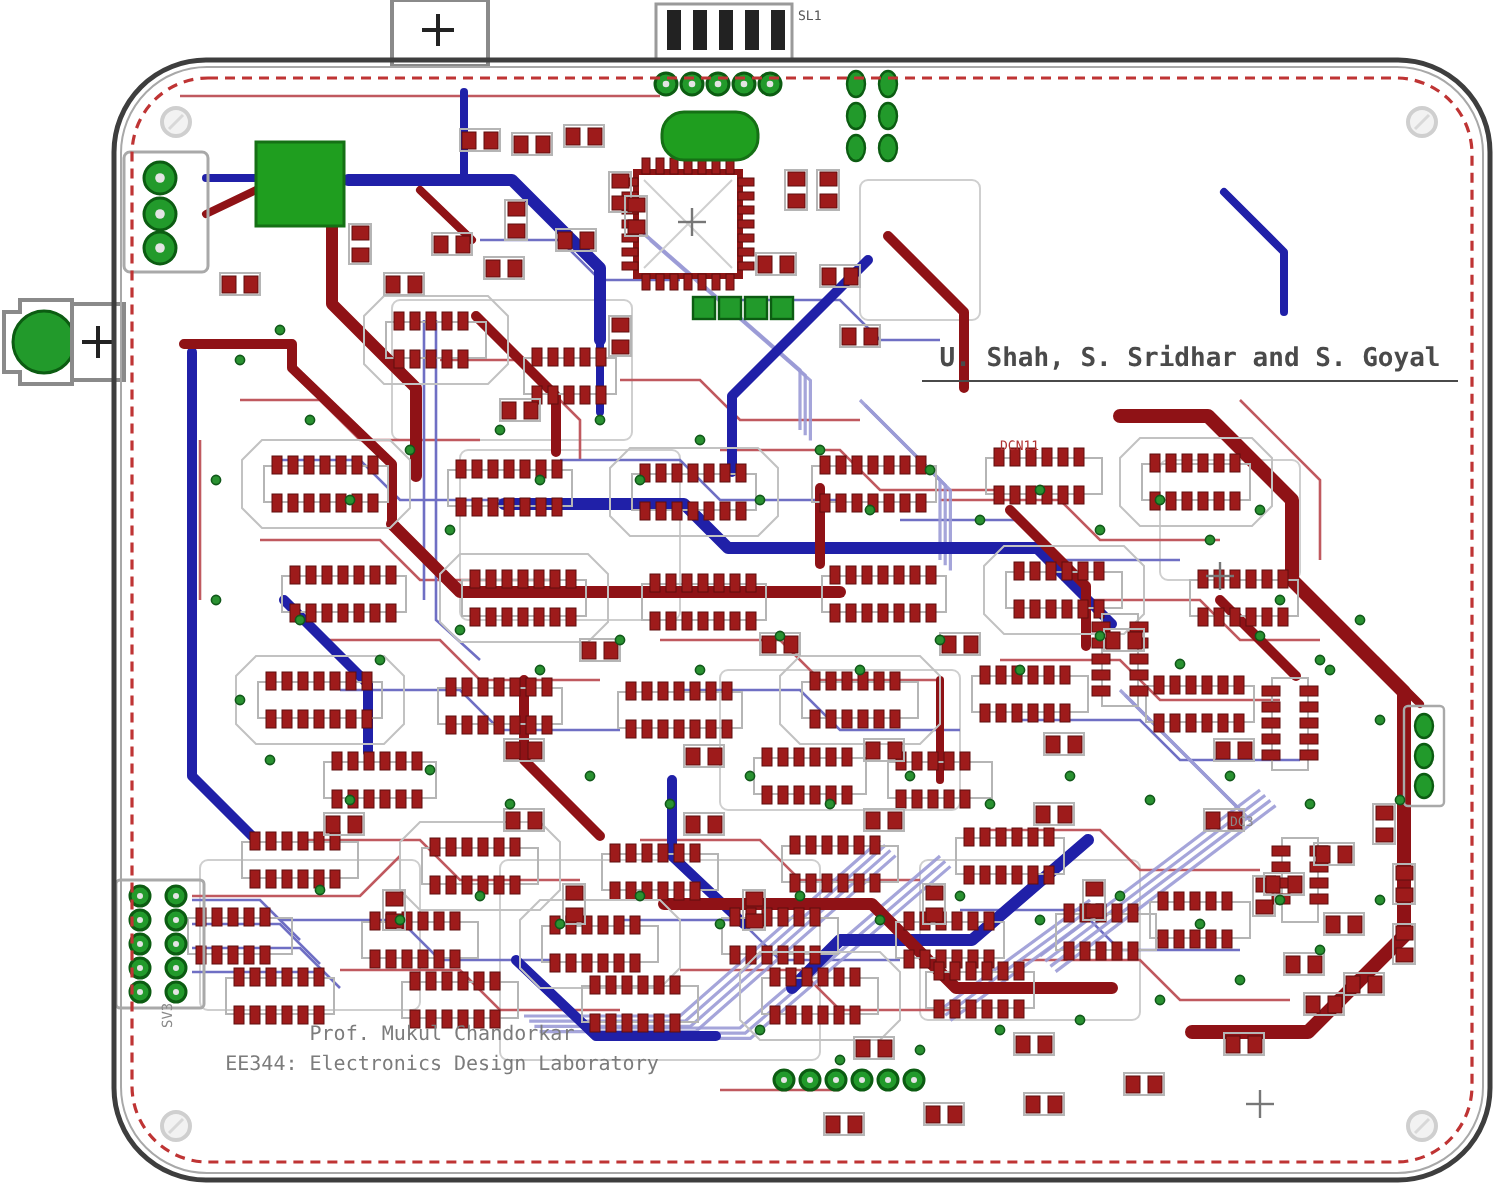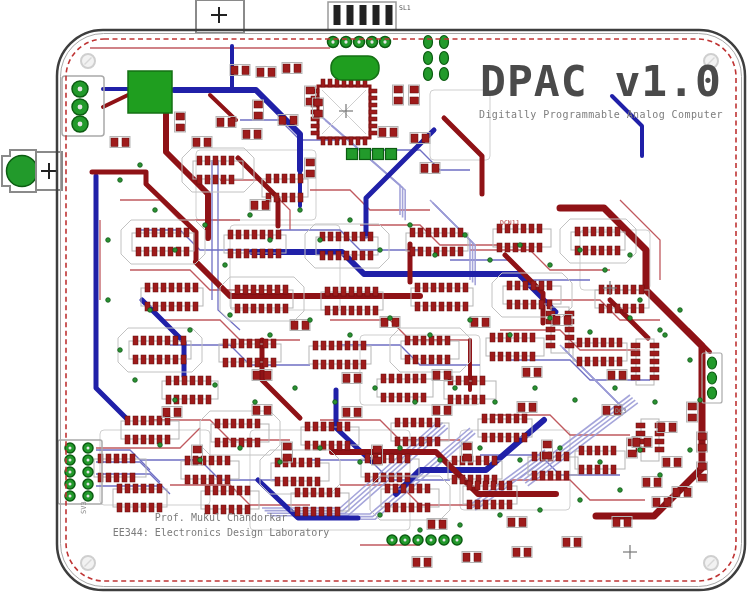--- a/index.html
+++ b/index.html
@@ -1095,23 +1095,22 @@
         <circle cx="711" cy="563" r="7" fill="#f2f2f2" stroke="#cfcfcf" stroke-width="2"></circle>
         <line x1="707.5" y1="566.5" x2="714.5" y2="559.5" stroke="#d8d8d8" stroke-width="1.5"></line>
       </g>
     <g id="g-outline">
         <rect x="60.5" y="33.5" width="681" height="553" rx="43" fill="none" stroke="#a8a8a8" stroke-width="1"></rect>
         <rect x="57" y="30" width="688" height="560" rx="46" fill="none" stroke="#3e3e3e" stroke-width="2.5"></rect>
         <rect x="66" y="39" width="670" height="542" rx="38" fill="none" stroke="#bf3434" stroke-width="1.6" stroke-dasharray="5 3.5"></rect>
       </g>
   </svg>
 
-  <div class="overlay" id="title-block">
-    <div id="board-title">DPAC v1.0</div>
-    <div id="board-subtitle">Digitally Programmable Analog Computer</div>
+
+  <div class="overlay" id="authors-block">
+    <div id="board-authors">U. Shah, S. Sridhar and S. Goyal</div>
   </div>
-
 
   <div class="overlay" id="credits-block">
     <div class="credit-line">Prof. Mukul Chandorkar</div>
     <div class="credit-line">EE344: Electronics Design Laboratory</div>
   </div>
 </div>
 
 </body></html>

